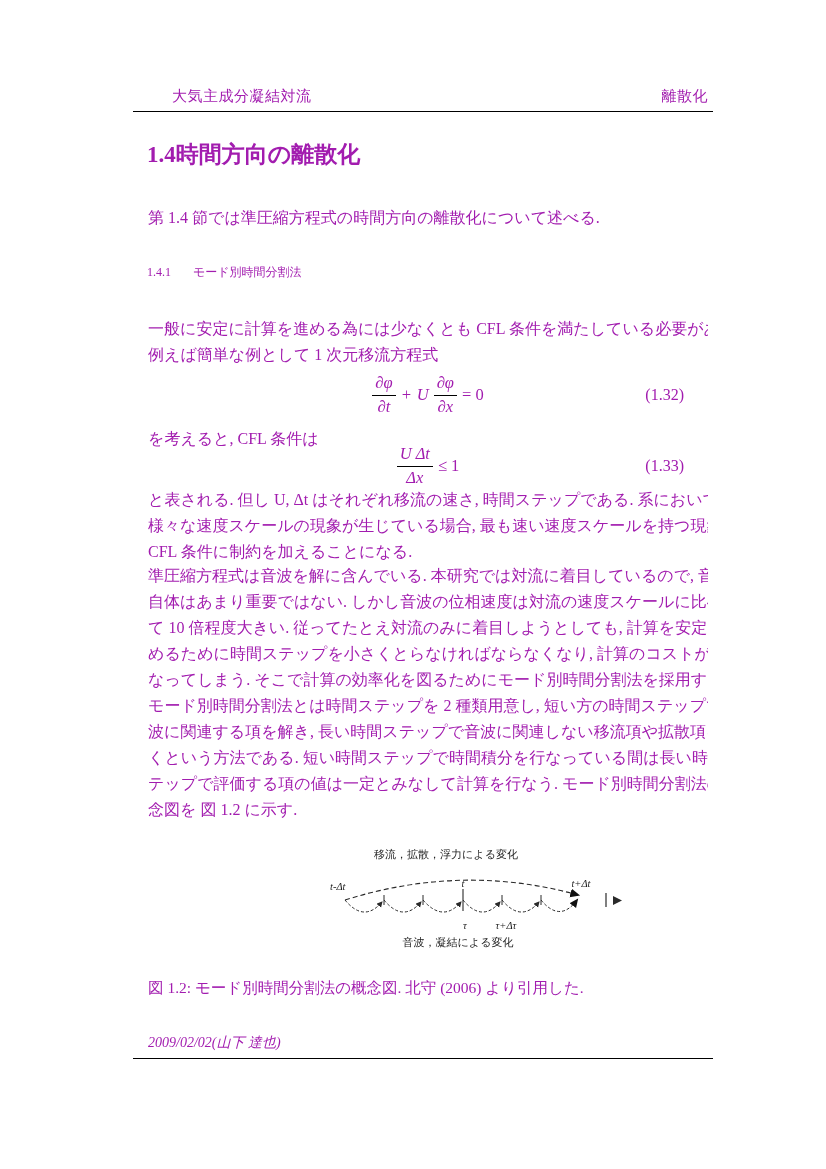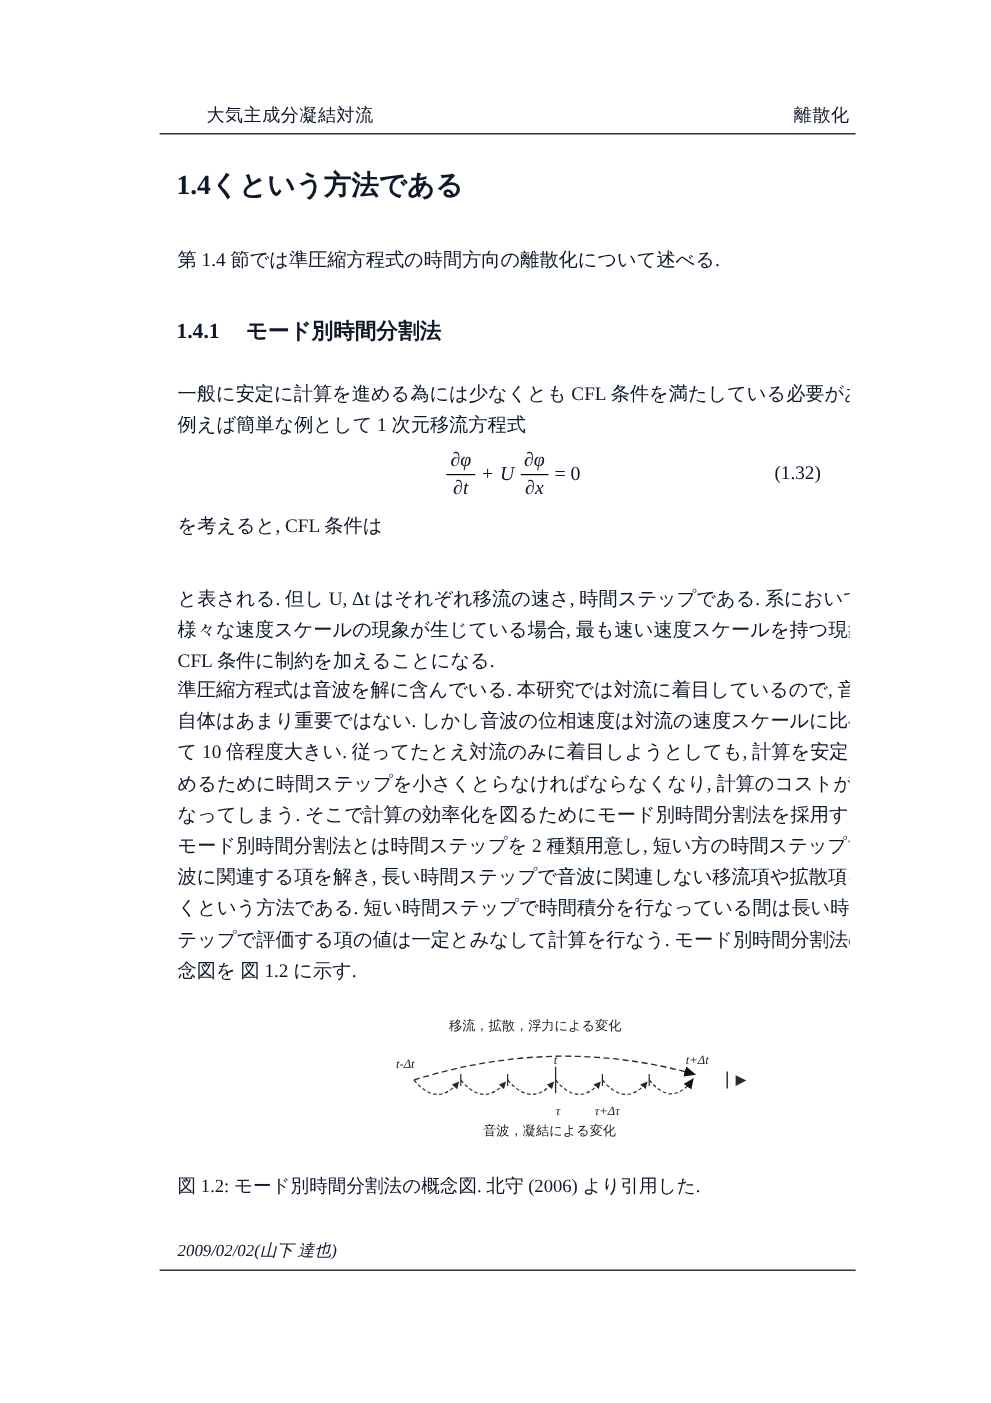--- a/index.html
+++ b/index.html
@@ -1,19 +1,19 @@
 <!DOCTYPE html>
 <html><head>
 <meta charset="utf-8">
 <style>
   html,body{margin:0;padding:0;background:#ffffff;}
   .page{
     position:relative;
     width:826px;height:1169px;
-    background:#ffffff;color:#0f172a;
+    background:#ffffff;color:#a21caf;
     font-family:"Liberation Serif","DejaVu Serif",serif;
     overflow:hidden;
   }
   .abs{position:absolute;}
   
   .runhead{
     left:148px;width:560px;top:87px;
     display:flex;justify-content:space-between;align-items:flex-end;
     font-family:"Liberation Sans","DejaVu Sans",sans-serif;
     font-size:15px;letter-spacing:.5px;
@@ -24,21 +24,21 @@
   .rule-bottom{top:1058px;}
   
   .sec{
     left:147px;width:561px;top:139px;
     font-size:23px;font-weight:bold;
     font-family:"Liberation Sans","DejaVu Sans",sans-serif;
   }
   .sec .secnum{font-family:"Liberation Serif","DejaVu Serif",serif;}
   .subsec{
     left:147px;width:561px;top:264px;
-    font-size:18px;font-weight:bold;
+    font-size:12px;font-weight:normal;
     font-family:"Liberation Sans","DejaVu Sans",sans-serif;
   }
   .subsec .secnum{font-family:"Liberation Serif","DejaVu Serif",serif;margin-right:22px;}
   
   .body-text{left:148px;width:560px;font-size:16px;line-height:26px;}
   .jline{text-align:justify;text-align-last:justify;white-space:nowrap;overflow:hidden;}
   .jlast{text-align:left;text-align-last:left;}
   
   .eqrow{
     left:148px;width:560px;
@@ -60,21 +60,21 @@
 
 <div class="page">
 
   <div class="abs runhead">
     <span class="hl">大気主成分凝結対流</span>
     <span>離散化</span>
   </div>
   <div class="abs rule rule-top"></div>
 
   <div class="abs sec">
-    <span class="secnum">1.4</span><span>くという方法である</span>
+    <span class="secnum">1.4</span><span>時間方向の離散化</span>
   </div>
 
   <div class="abs body-text" style="top:205px;">第 1.4 節では準圧縮方程式の時間方向の離散化について述べる.</div>
 
   <div class="abs subsec">
     <span class="secnum">1.4.1</span><span>モード別時間分割法</span>
   </div>
 
   <div class="abs body-text" style="top:316px;">
     <div class="jline">一般に安定に計算を進める為には少なくとも CFL 条件を満たしている必要がある.</div>
@@ -93,20 +93,30 @@
         <span class="num">∂φ</span>
         <span class="den">∂x</span>
       </span>
       <span style="font-style:normal;">= 0</span>
     </span>
     <span class="eqno">(1.32)</span>
   </div>
 
   <div class="abs body-text" style="top:426px;">を考えると, CFL 条件は</div>
 
+  <div class="abs eqrow" style="top:443px;height:46px;">
+    <span class="math">
+      <span class="frac">
+        <span class="num">U Δt</span>
+        <span class="den">Δx</span>
+      </span>
+      <span style="font-style:normal;">≤ 1</span>
+    </span>
+    <span class="eqno">(1.33)</span>
+  </div>
 
   <div class="abs body-text" style="top:487px;">
     <div class="jline">と表される. 但し U, Δt はそれぞれ移流の速さ, 時間ステップである. 系において</div>
     <div class="jline">様々な速度スケールの現象が生じている場合, 最も速い速度スケールを持つ現象が</div>
     <div class="jlast">CFL 条件に制約を加えることになる.</div>
   </div>
 
   <div class="abs body-text" style="top:563px;">
     <div class="jline">準圧縮方程式は音波を解に含んでいる. 本研究では対流に着目しているので, 音波</div>
     <div class="jline">自体はあまり重要ではない. しかし音波の位相速度は対流の速度スケールに比べ</div>

